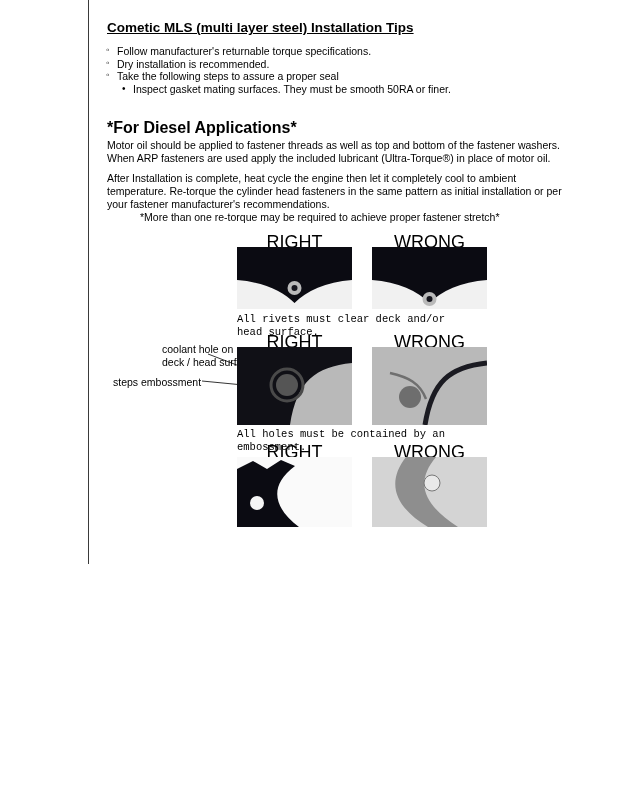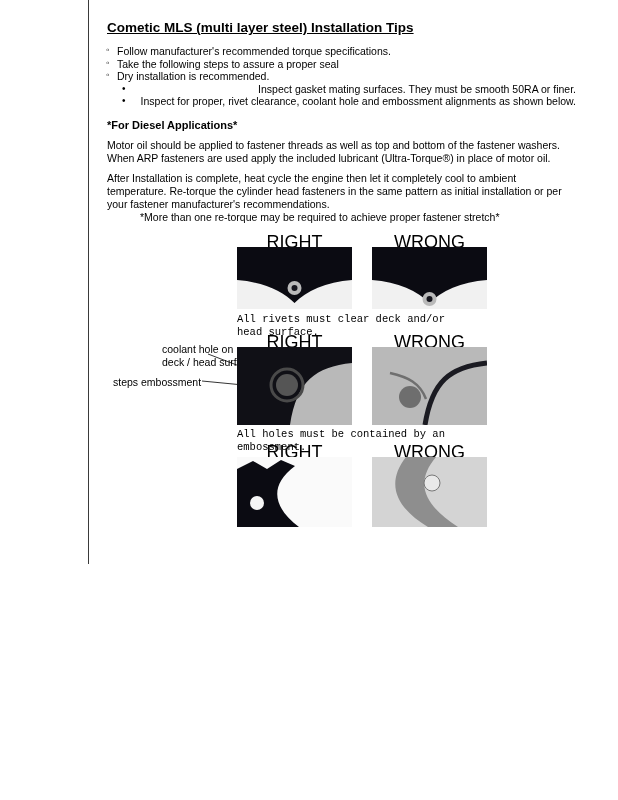--- a/index.html
+++ b/index.html
@@ -11,24 +11,24 @@
   .left-rule { position:absolute; left:88px; top:0; width:1px; height:762px; background:#3a3a3a; }
 
   .title {
     position:absolute; left:107px; top:20px; width:470px;
     font-size:13.5px; font-weight:bold; text-decoration:underline;
   }
 
   .bullets { position:absolute; left:106px; top:45px; width:470px; font-size:10.5px; line-height:12.6px; }
   .b1 { position:relative; padding-left:11px; }
   .b1::before { content:"◦"; position:absolute; left:0; top:-1px; font-size:10px; }
-  .b2 { position:relative; padding-left:11px; margin-left:16px;text-align:right; }
+  .b2 { position:relative; padding-left:11px; margin-left:16px; }
   .b2::before { content:"•"; position:absolute; left:0; top:0; font-size:10px; }
 
-  .diesel-heading { position:absolute; left:107px; top:119px; font-size:11px; font-weight:bold; }
+  .diesel-heading { position:absolute; left:107px; top:119px; font-size:16px; font-weight:bold; }
   .para { position:absolute; left:107px; width:468px; font-size:10.5px; line-height:13px; }
   .p1 { top:139px; }
   .p2 { top:172px; }
   .note { position:absolute; left:107px; top:211px; width:468px; font-size:10.5px;margin-left:33px; }
 
   .dg-label { position:absolute; width:115px; text-align:center; font-size:18px; }
   .dg-img { position:absolute; width:115px; }
   .dg-img svg { display:block; }
   .caption { position:absolute; left:237px; width:230px; font-size:10.5px; line-height:12.5px; white-space:pre-line;font-family:Liberation Mono, monospace; }
 
@@ -60,25 +60,24 @@
 </style>
 </head>
 <body>
 
 <div class="page">
   <div class="left-rule"></div>
 
   <div class="title">Cometic MLS (multi layer steel) Installation Tips</div>
 
   <div class="bullets">
-    <div class="b1">Follow manufacturer's recommended torque specifications.</div>
+    <div class="b1">Follow manufacturer's returnable torque specifications.</div>
+    <div class="b1">Dry installation is recommended.</div>
     <div class="b1">Take the following steps to assure a proper seal</div>
-    <div class="b1">Dry installation is recommended.</div>
     <div class="b2">Inspect gasket mating surfaces.  They must be smooth 50RA or finer.</div>
-    <div class="b2">Inspect for proper, rivet clearance, coolant hole and embossment alignments as shown below.</div>
   </div>
 
   <div class="diesel-heading">*For Diesel Applications*</div>
   <div class="para p1">Motor oil should be applied to fastener threads as well as top and bottom of the fastener washers. When ARP fasteners are used apply the included lubricant (Ultra-Torque®) in place of motor oil.</div>
   <div class="para p2">After Installation is complete, heat cycle the engine then let it completely cool to ambient temperature. Re-torque the cylinder head fasteners in the same pattern as initial installation or per your fastener manufacturer's recommendations.</div>
   <div class="note">*More than one re-torque may be required to achieve proper fastener stretch*</div>
 
   <div class="dg-label r1-label col1">RIGHT</div>
   <div class="dg-label r1-label col2">WRONG</div>
 

